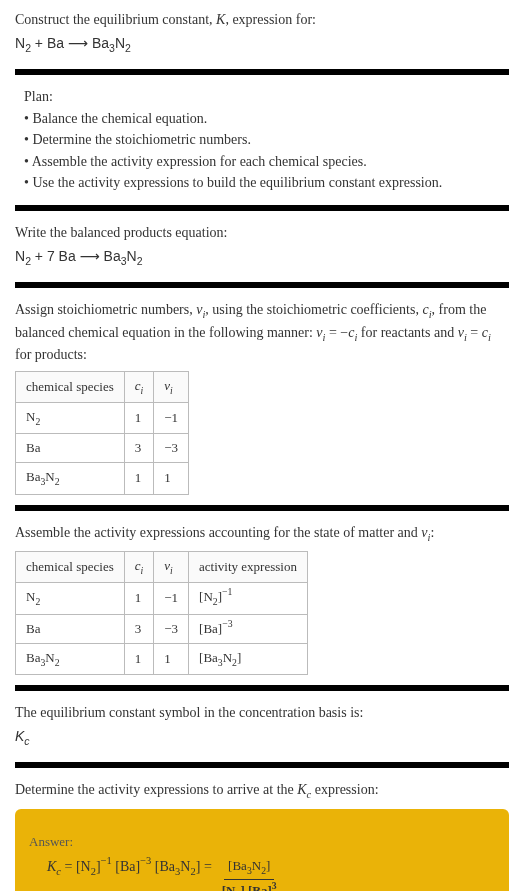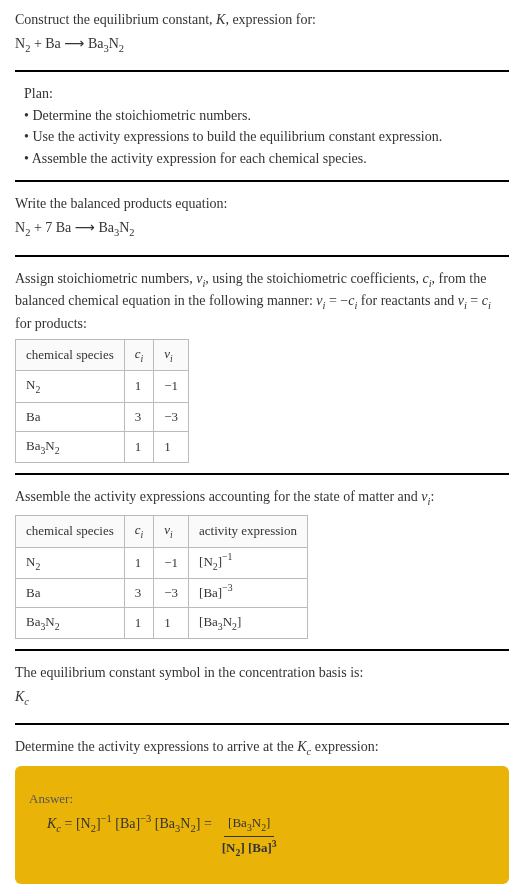--- a/index.html
+++ b/index.html
@@ -14,27 +14,27 @@
       background: #fff;
       width: 524px;
       padding: 10px 15px;
       line-height: 1.4;
     }
     .section {
       margin-bottom: 12px;
       padding-bottom: 10px;
     }
     .section-border {
-      border-bottom: 2px solid #000000;
+      border-bottom: 6px solid #000000;
     }
     .intro-line {
       margin-bottom: 2px;
     }
     .equation {
-      font-family: Liberation Serif, serif;
+      font-family: Liberation Sans, sans-serif;
       margin: 4px 0;
     }
     sub, .sub {
       font-size: 0.75em;
       vertical-align: sub;
     }
     .italic {
       font-style: italic;
     }
     .plan-item {
@@ -104,23 +104,24 @@
   <div class="intro-line">
     <span>Construct the equilibrium constant, </span><span class="italic">K</span><span>, expression for:</span>
   </div>
   <div class="equation nowrap">
     <span>N</span><sub>2</sub><span> + Ba </span><span>⟶</span><span> Ba</span><sub>3</sub><span>N</span><sub>2</sub>
   </div>
 </div>
 
 <div class="section section-border">
   <div class="plan-item">Plan:</div>
+  <div class="plan-item">• Balance the chemical equation.</div>
   <div class="plan-item">• Determine the stoichiometric numbers.</div>
+  <div class="plan-item">• Assemble the activity expression for each chemical species.</div>
   <div class="plan-item">• Use the activity expressions to build the equilibrium constant expression.</div>
-  <div class="plan-item">• Assemble the activity expression for each chemical species.</div>
 </div>
 
 <div class="section section-border">
   <div class="intro-line">Write the balanced products equation:</div>
   <div class="equation nowrap">
     <span>N</span><sub>2</sub><span> + 7 Ba </span><span>⟶</span><span> Ba</span><sub>3</sub><span>N</span><sub>2</sub>
   </div>
 </div>
 
 <div class="section section-border">

